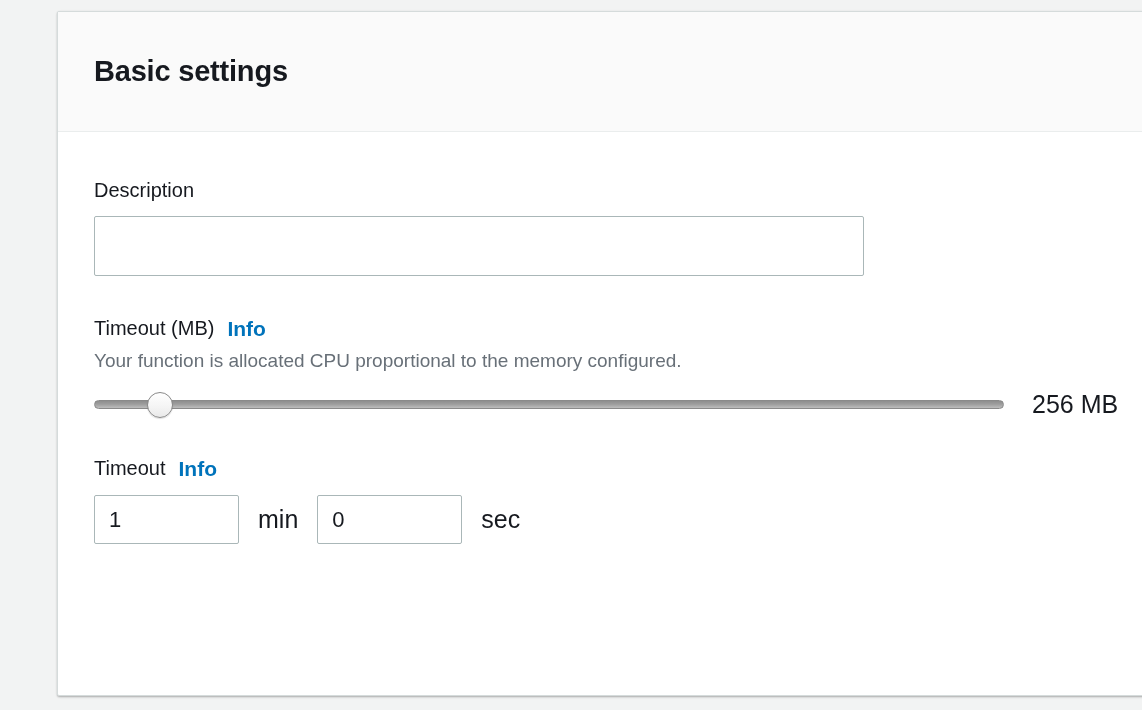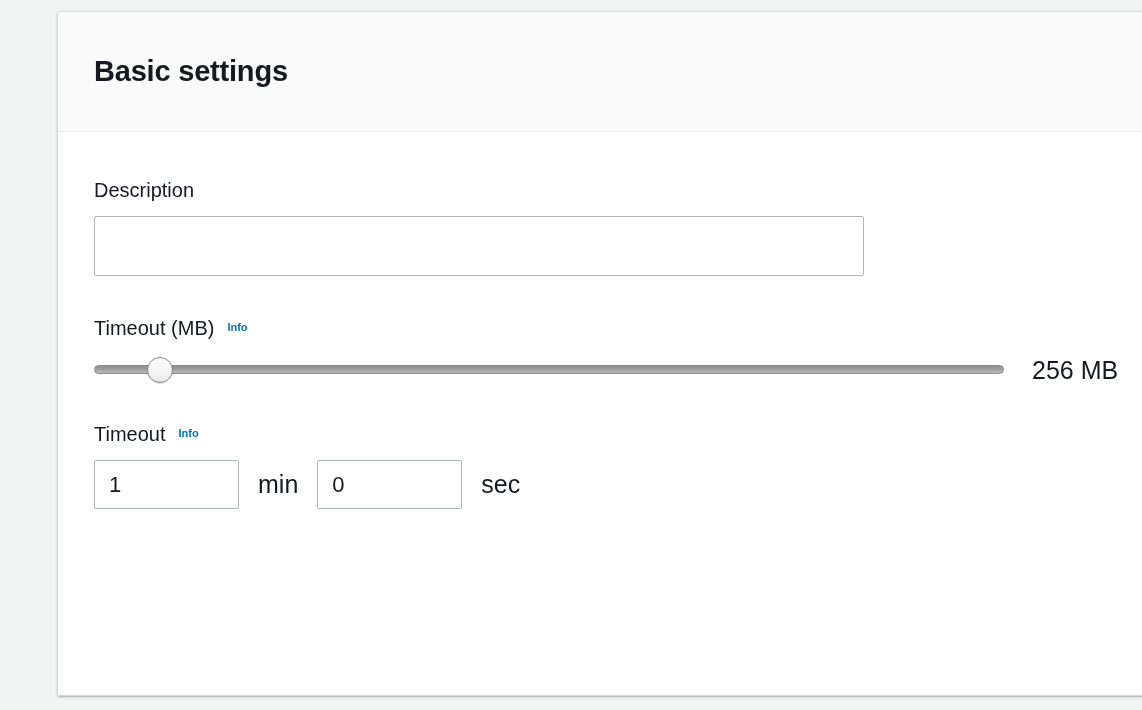--- a/index.html
+++ b/index.html
@@ -58,26 +58,26 @@
   .card-body {
     padding: 46px 36px 0 36px;
   }
 
   
   .field-label {
     font-size: 20px;
     color: #16191f;
     line-height: 1.2;
     display: flex;
-    align-items: center;
+    align-items: flex-start;
     gap: 13px;
   }
 
   .info-link {
-    font-size: 11px;
+    font-size: 21px;
     font-weight: bold;
     color: #0073bb;
     cursor: pointer;
     line-height: 1.2;
   }
 
   .field-help {
     font-size: 19px;
     color: #687078;
     line-height: 1.3;
@@ -101,20 +101,21 @@
     color: #16191f;
     padding: 0 12px;
     outline: none;
   }
 
   
   .memory-block { margin-bottom: 37px; }
 
   .slider-row {
     display: flex;
+    align-items: center;
     margin-top: 16px;
   }
 
   .slider {
     -webkit-appearance: none;
     appearance: none;
     width: 910px;
     height: 26px;
     background: transparent;
     margin: 0;
@@ -207,20 +208,21 @@
           <span>Description</span>
         </div>
         <input class="text-input" type="text" value="" style="">
       </div>
 
       <div class="memory-block">
         <div class="field-label">
           <span>Timeout (MB)</span>
           <span class="info-link">Info</span>
         </div>
+        <div class="field-help">Your function is allocated CPU proportional to the memory configured.</div>
         <div class="slider-row">
           <input class="slider" type="range" min="128" max="2300" step="1" value="256" style="">
           <span class="slider-value">256 MB</span>
         </div>
       </div>
 
       <div class="timeout-block">
         <div class="field-label">
           <span>Timeout</span>
           <span class="info-link">Info</span>

